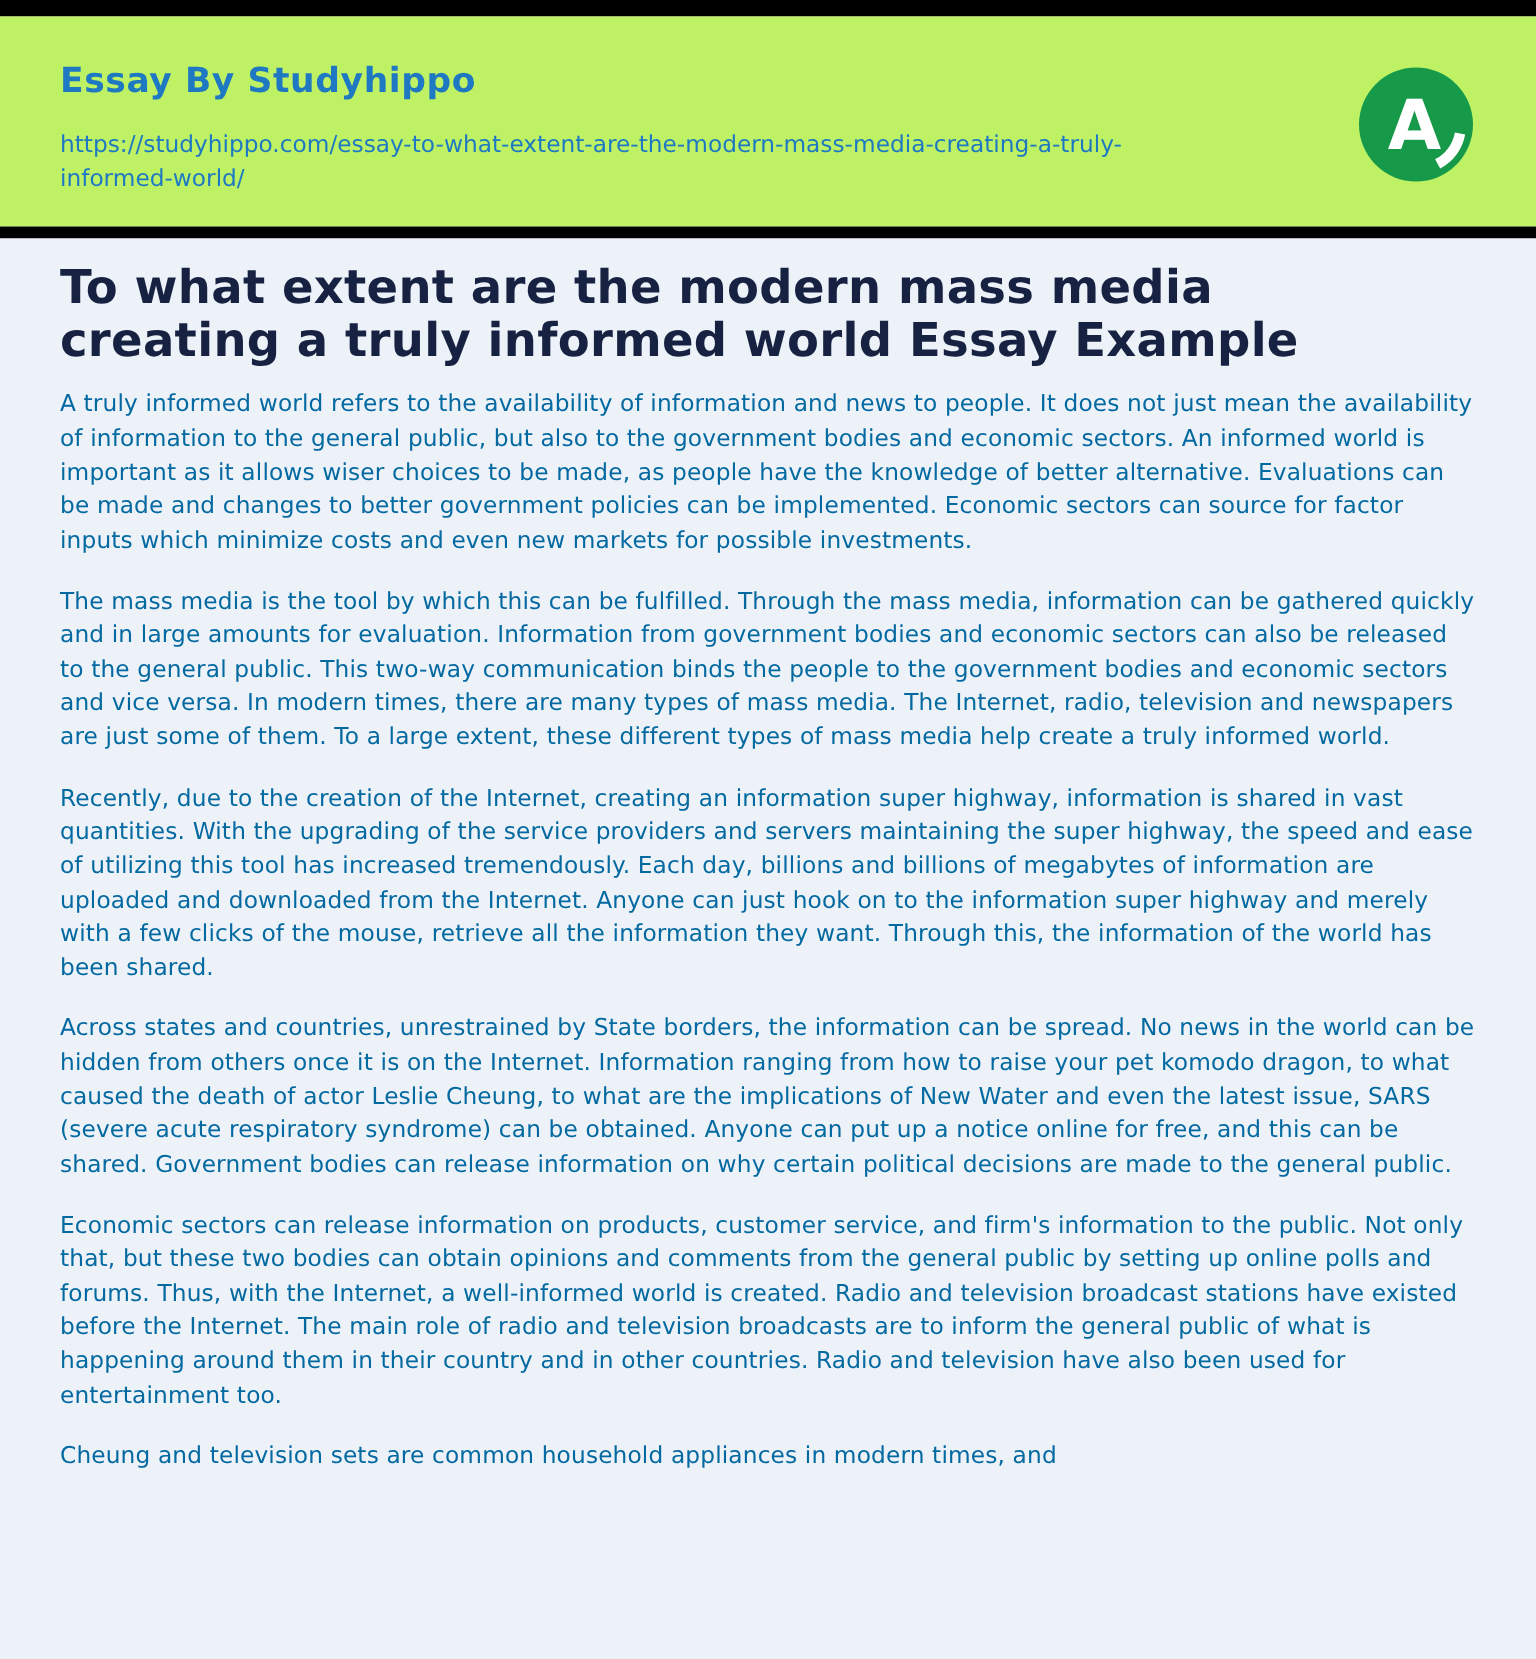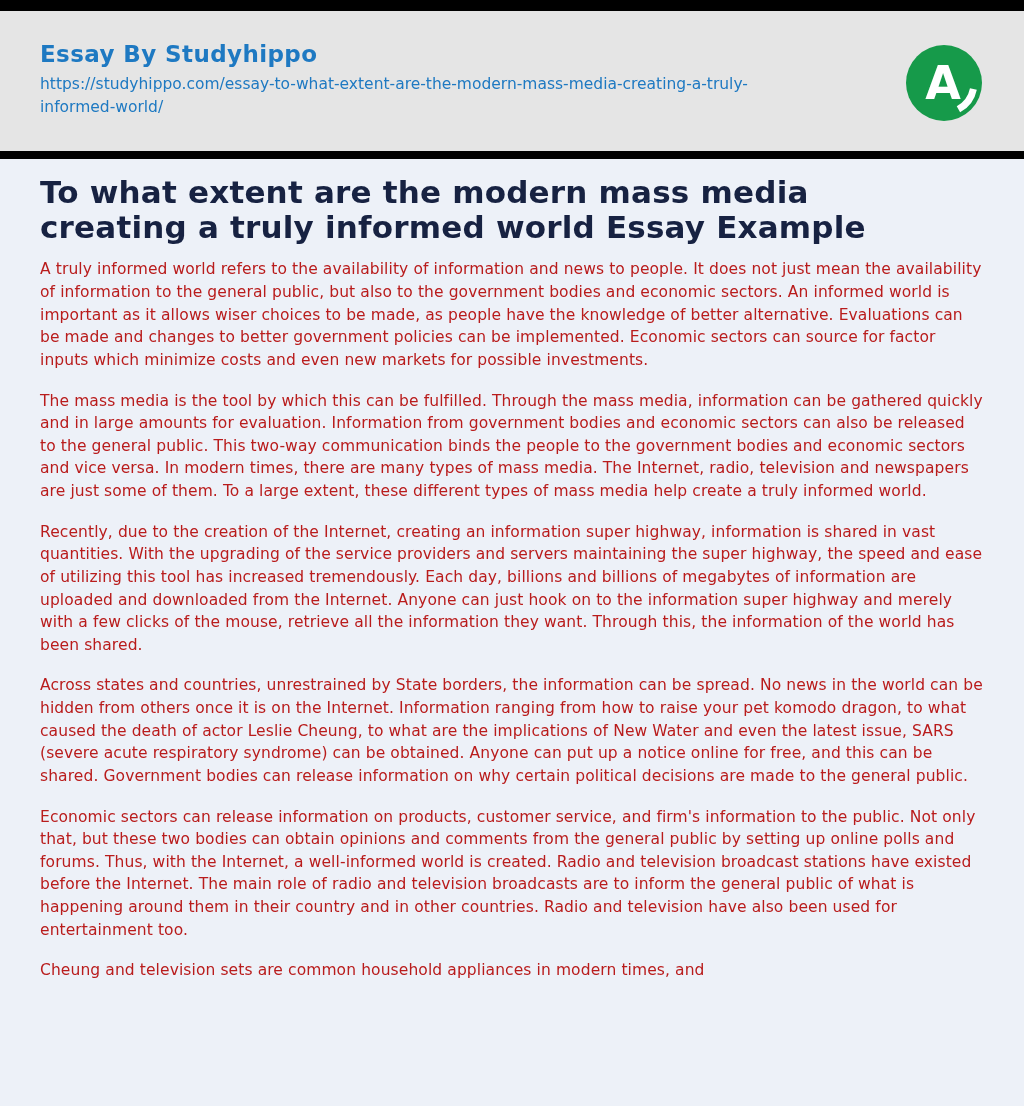--- a/index.html
+++ b/index.html
@@ -7,36 +7,36 @@
     width:1024px; height:1106px;
     overflow:hidden;
     background:#ffffff;
     font-family:"DejaVu Sans","Liberation Sans",sans-serif;
   }
   .top-bar {
     width:100%; height:11px; background:#000000;
   }
   .header {
     width:100%; height:140px;
-    background:#e5e5e5;
+    background:#bef264;
     display:flex;
     justify-content:space-between;
     align-items:flex-start;
     padding:30px 40px 0 40px;
   }
   .header-left { display:flex; flex-direction:column; }
   .site-title {
     color:#1e79c2;
     font-size:23px;
     font-weight:700;
     letter-spacing:0.4px;
   }
   .source-url {
     display:block;
-    margin-top:6px;
+    margin-top:18px;
     color:#1e79c2;
     font-size:15.5px;
     line-height:1.5;
     max-width:770px;
     overflow-wrap:anywhere;
     text-decoration:none;
     cursor:pointer;
   }
   .logo {
     width:80px; height:80px;
@@ -56,21 +56,21 @@
   .essay-title {
     color:#172242;
     font-size:31px;
     line-height:1.12;
     font-weight:700;
     letter-spacing:0.2px;
     max-width:860px;
     margin-bottom:14px;
   }
   .paragraphs p {
-    color:#b91c1c;
+    color:#0369a1;
     font-size:15.5px;
     line-height:1.46;
     letter-spacing:0.1px;
     margin-bottom:18px;
     max-width:944px;
   }
 </style>
 </head>
 <body>
 

